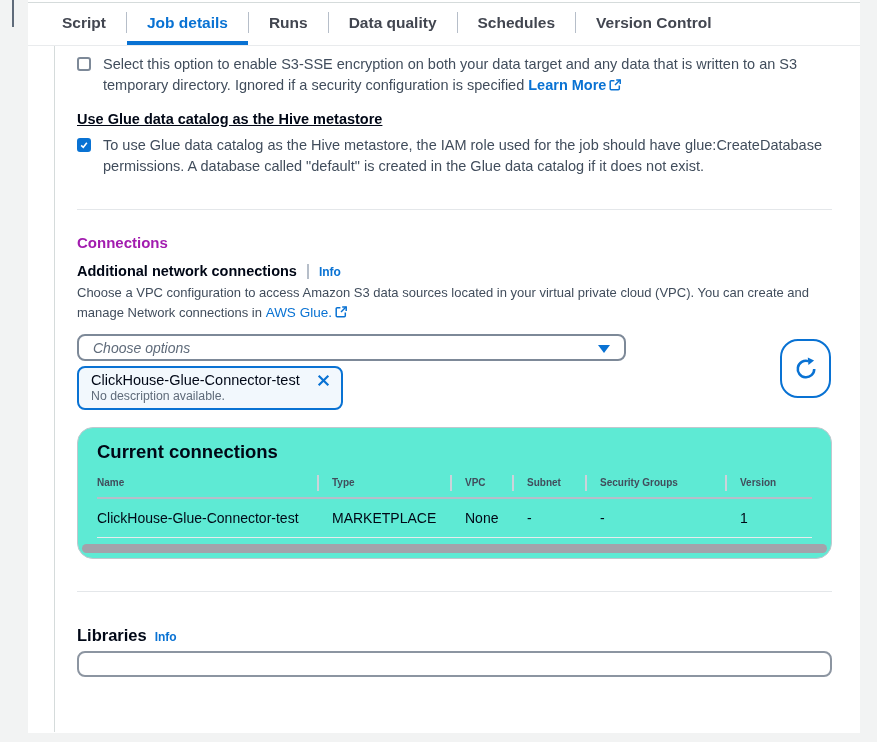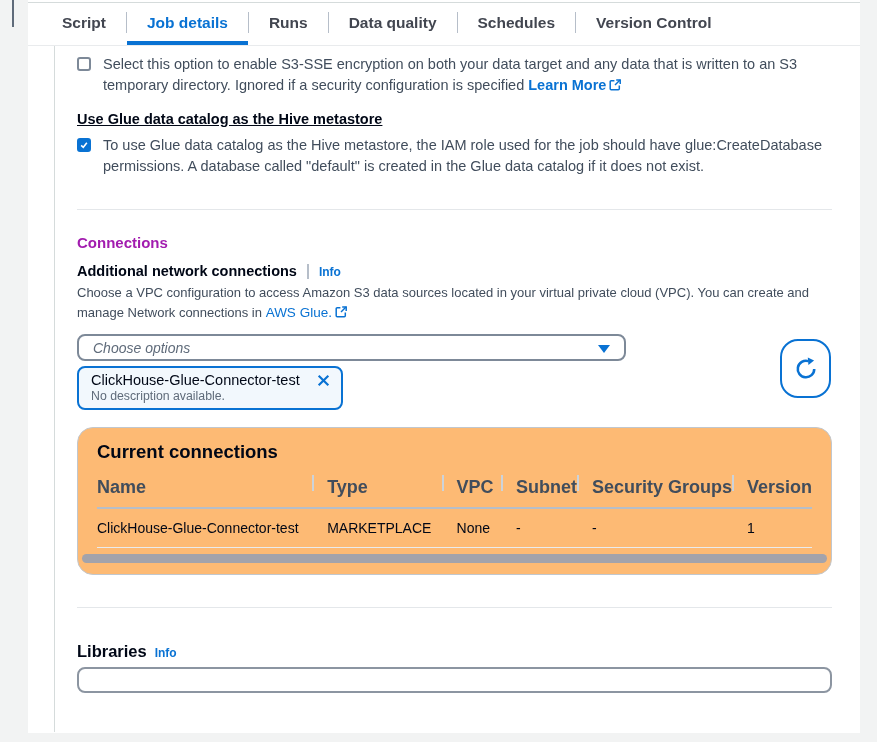--- a/index.html
+++ b/index.html
@@ -96,28 +96,28 @@
     padding: 4px 10px 5px 12px;
   }
   .token-title-row { display: flex; align-items: center; gap: 16px; }
   .token-label { font-size: 14.5px; color: #000716; }
   .token-x { cursor: pointer; display: flex; }
   .token-desc { font-size: 12.3px; color: #5f6b7a; margin-top: 1px; }
   
   .card {
     margin-top: 17px; width: 755px;
     border: 1px solid #c1c7ce; border-radius: 16px;
-    padding: 13px 19px 6px 19px;
-    background: #fdba74;
+    padding: 13px 19px 0 19px;
+    background: #5eead4;
   }
   .card-title { font-size: 18.5px; font-weight: bold; color: #000716; }
   .card-sub { font-size: 14px; color: #414d5c; margin-top: 3px; }
   table { width: 100%; border-collapse: collapse; margin-top: 10px; }
   th {
-    text-align: left; font-size: 18px; font-weight: bold; color: #414d5c;
+    text-align: left; font-size: 10px; font-weight: bold; color: #414d5c;
     padding: 4px 0 9px 15px; border-bottom: 2px solid #b6bec9;
     position: relative; white-space: nowrap;
   }
   th:first-child { padding-left: 0; }
   th + th::before {
     content: ""; position: absolute; left: 0; top: 2px;
     width: 2px; height: 16px; background: #ccd3da;
   }
   td {
     font-size: 14px; color: #000716;

